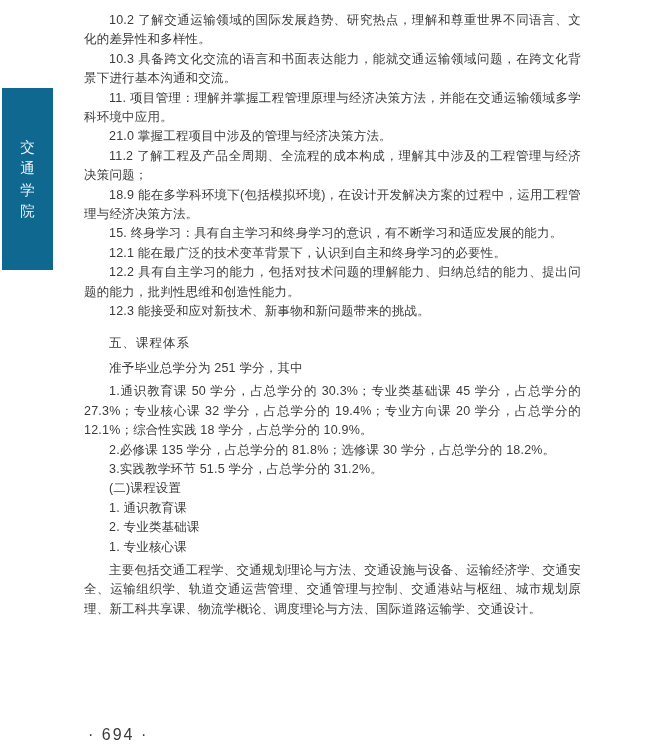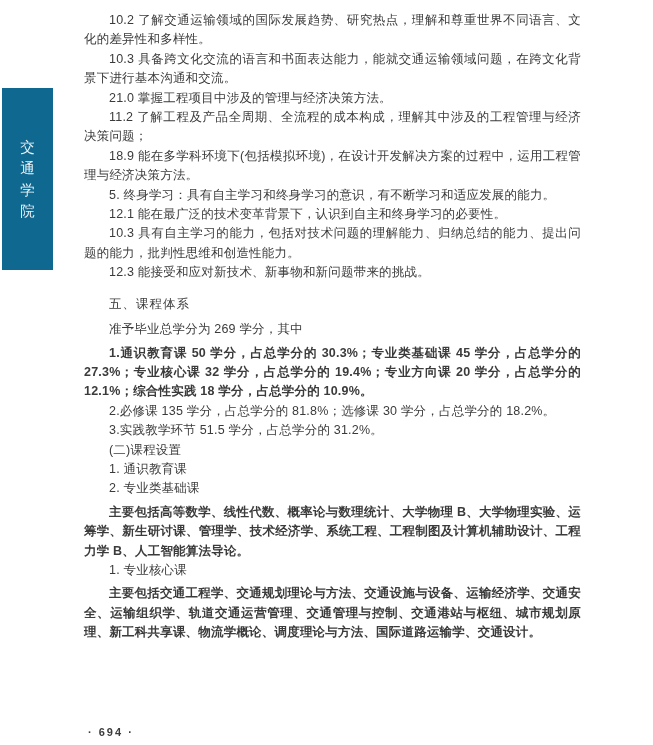--- a/index.html
+++ b/index.html
@@ -40,68 +40,67 @@
   }
   .content p {
     margin: 0;
     font-size: 12.5px;
     line-height: 19.4px;
     text-indent: 2em;
     text-align: left;
     letter-spacing: 0.2px;
   }
   .content p.justify { text-align: justify; text-justify: inter-ideograph; }
-  .content p.mt { margin-top: 4px; font-weight: bold; }
+  .content p.mt { margin-top: 4px; }
   .content p.heading {
     margin-top: 12px;
     margin-bottom: 6px;
     letter-spacing: 1px;
   }
   .page-number {
     position: absolute;
     left: 88px;
     top: 726px;
-    font-size: 11px;
+    font-size: 16px;
     color: #3b3b3b;
     letter-spacing: 2px;
-    font-weight: bold;
   }
 </style>
 </head>
 <body>
 
 <div class="page">
 
   <div class="side-tab" style="background: rgb(14, 104, 144);">
     <span class="tab-char">交</span>
     <span class="tab-char">通</span>
     <span class="tab-char">学</span>
     <span class="tab-char">院</span>
   </div>
 
   <div class="content">
     <p class="justify">10.2 了解交通运输领域的国际发展趋势、研究热点，理解和尊重世界不同语言、文化的差异性和多样性。</p>
     <p class="justify">10.3 具备跨文化交流的语言和书面表达能力，能就交通运输领域问题，在跨文化背景下进行基本沟通和交流。</p>
+    <p class="justify">11. 项目管理：理解并掌握工程管理原理与经济决策方法，并能在交通运输领域多学科环境中应用。</p>
     <p>21.0 掌握工程项目中涉及的管理与经济决策方法。</p>
     <p class="justify">11.2 了解工程及产品全周期、全流程的成本构成，理解其中涉及的工程管理与经济决策问题；</p>
     <p class="justify">18.9 能在多学科环境下(包括模拟环境)，在设计开发解决方案的过程中，运用工程管理与经济决策方法。</p>
-    <p>5. 终身学习：具有自主学习和终身学习的意识，有不断学习和适应发展的能力。</p>
+    <p>15. 终身学习：具有自主学习和终身学习的意识，有不断学习和适应发展的能力。</p>
     <p>12.1 能在最广泛的技术变革背景下，认识到自主和终身学习的必要性。</p>
-    <p class="justify">10.3 具有自主学习的能力，包括对技术问题的理解能力、归纳总结的能力、提出问题的能力，批判性思维和创造性能力。</p>
+    <p class="justify">12.2 具有自主学习的能力，包括对技术问题的理解能力、归纳总结的能力、提出问题的能力，批判性思维和创造性能力。</p>
     <p>12.3 能接受和应对新技术、新事物和新问题带来的挑战。</p>
 
     <p class="heading">五、课程体系</p>
 
-    <p>准予毕业总学分为 269 学分，其中</p>
+    <p>准予毕业总学分为 251 学分，其中</p>
     <p class="justify mt">1.通识教育课 50 学分，占总学分的 30.3%；专业类基础课 45 学分，占总学分的 27.3%；专业核心课 32 学分，占总学分的 19.4%；专业方向课 20 学分，占总学分的 12.1%；综合性实践 18 学分，占总学分的 10.9%。</p>
     <p>2.必修课 135 学分，占总学分的 81.8%；选修课 30 学分，占总学分的 18.2%。</p>
     <p>3.实践教学环节 51.5 学分，占总学分的 31.2%。</p>
     <p>(二)课程设置</p>
     <p>1. 通识教育课</p>
     <p>2. 专业类基础课</p>
-    <p class="justify mt">主要包括高等数学、线性代数、概率论与数理统计、大学物理 B、大学物理实验、运筹学、新生研讨课、管理学、技术经济学、系统工程、工程制图及计算机辅助设计、工程力学 B、人工智能算法导论。</p>
     <p>1. 专业核心课</p>
     <p class="justify mt">主要包括交通工程学、交通规划理论与方法、交通设施与设备、运输经济学、交通安全、运输组织学、轨道交通运营管理、交通管理与控制、交通港站与枢纽、城市规划原理、新工科共享课、物流学概论、调度理论与方法、国际道路运输学、交通设计。</p>
   </div>
 
   <div class="page-number">· 694 ·</div>
 
 </div>
 
 </body></html>

